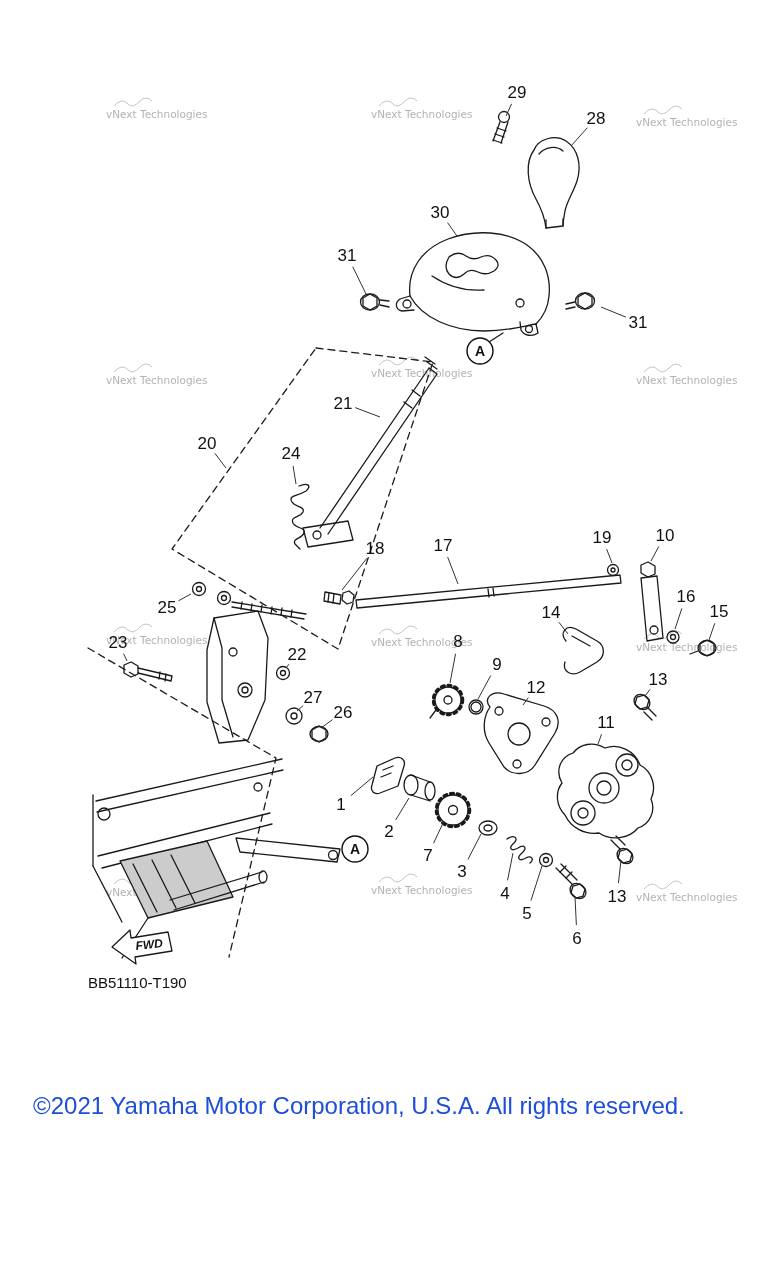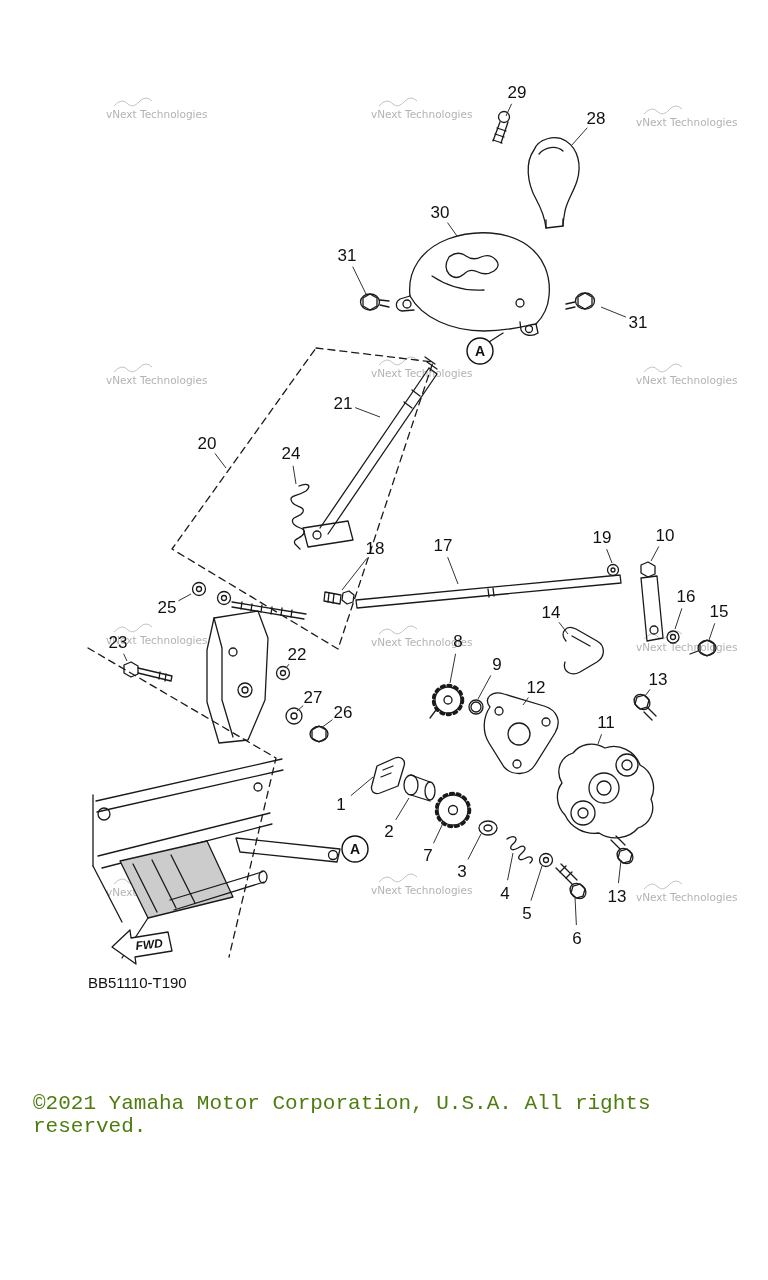--- a/index.html
+++ b/index.html
@@ -8,22 +8,22 @@
   .diagram-svg{position:absolute;left:0;top:0;}
   .callout{font-family:"Liberation Sans",sans-serif;font-size:17px;fill:#111;text-anchor:middle;}
   .leader{stroke:#333;stroke-width:1;}
   .wm-text{font-family:"DejaVu Sans",sans-serif;font-size:10.5px;fill:#b3b3b3;}
   .wm-squiggle{stroke:#c4c4c4;fill:none;stroke-width:1;}
   .marker-circle{fill:#ffffff;stroke:#111;stroke-width:1.4;}
   .marker-text{font-family:"Liberation Sans",sans-serif;font-weight:bold;font-size:14px;fill:#111;text-anchor:middle;}
   .diagram-code{font-family:"Liberation Sans",sans-serif;font-size:15px;fill:#111;}
   .fwd-text{font-family:"Liberation Sans",sans-serif;font-style:italic;font-weight:bold;font-size:12px;fill:#111;}
   .dashed{stroke-dasharray:7 5;}
-  .copyright{position:absolute;left:33px;top:1092px;width:710px;font-size:21px;color:#4d7c0f;
-             font-family:Liberation Mono, monospace;}
+  .copyright{position:absolute;left:33px;top:1092px;width:710px;font-size:24px;color:#1d4ed8;
+             font-family:Liberation Sans, sans-serif;}
 </style>
 </head>
 <body>
 
 <div class="page">
 
   <svg class="diagram-svg" width="768" height="1280" viewBox="0 0 768 1280" xmlns="http://www.w3.org/2000/svg">
 
     <g id="wm-layer">
         <g>

